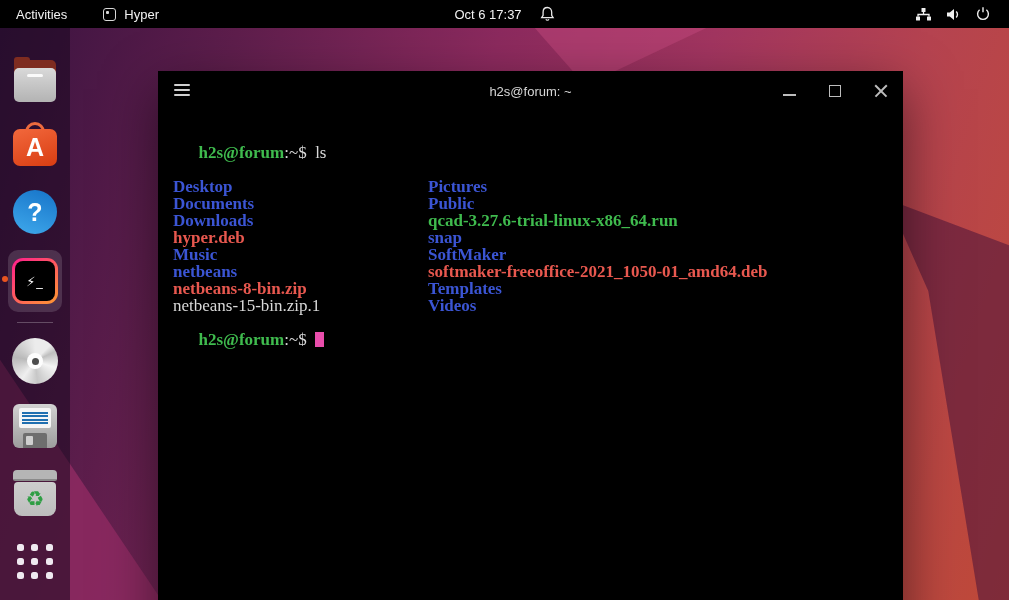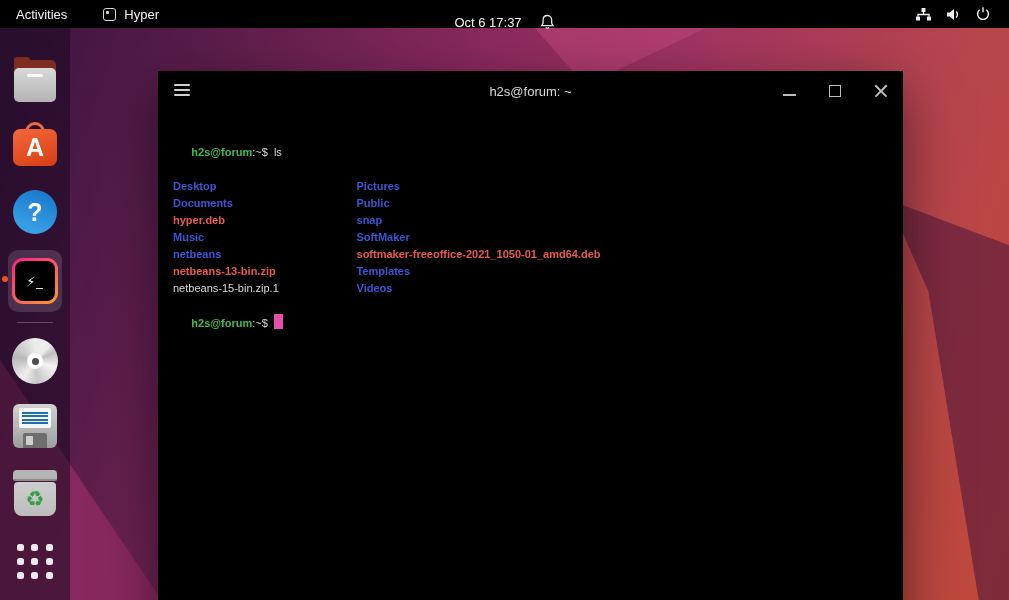--- a/index.html
+++ b/index.html
@@ -15,21 +15,21 @@
   .facet-top-band { clip-path:polygon(53% 0%,70% 0%,58% 10%); background:#c2487c; opacity:.5; }
   .facet-bottom-shadow { clip-path:polygon(34% 100%,56% 86%,76% 100%); background:#70204c; opacity:.45; }
 
   
   .topbar { position:absolute; left:0; top:0; width:1009px; height:28px; background:#000;
     display:flex; align-items:center; color:#f2f2f2; font-size:13px; z-index:50; }
   .tb-left { display:flex; align-items:center; gap:36px; padding-left:16px;text-align:right; }
   .tb-app { display:flex; align-items:center; gap:8px; }
   .hyper-mini-icon { width:13px; height:13px; border:1.5px solid #d8d8d8; border-radius:3px; position:relative; }
   .hyper-mini-icon::after { content:""; position:absolute; left:2px; top:2px; width:3px; height:3px; background:#d8d8d8; border-radius:1px; }
-  .tb-center { position:absolute; left:50%; top:8px; height:28px; transform:translateX(-50%);
+  .tb-center { position:absolute; left:50%; top:0; height:28px; transform:translateX(-50%);
     display:flex; align-items:center; gap:18px; }
   .tb-right { margin-left:auto; display:flex; align-items:center; gap:13px; padding-right:18px; }
   .tb-icon svg { display:block; }
 
   
   .dock { position:absolute; left:0; top:28px; width:70px; height:572px;
     background:rgba(25,9,31,.55); z-index:40; }
   .dock-item { position:absolute; left:0; width:70px; display:flex; justify-content:center; }
   .dock-divider { position:absolute; left:17px; width:36px; height:1px; background:rgba(255,255,255,.25); top:294px; }
 
@@ -88,21 +88,21 @@
   .titlebar .title { color:#d7d7d7; font-size:13px; }
   .hamburger { position:absolute; left:16px; top:13px; width:16px; height:13px; cursor:pointer; }
   .hamburger i { display:block; height:2px; background:#d0d0d0; margin-bottom:3px; border-radius:1px; }
   .win-controls { position:absolute; right:15px; top:0; height:40px; display:flex; align-items:center; gap:33px; }
   .btn-min { width:13px; height:2px; background:#bdbdbd; margin-top:8px; }
   .btn-max { width:12px; height:12px; border:1.5px solid #bdbdbd; }
   .btn-close { position:relative; width:14px; height:14px; }
   .btn-close::before,.btn-close::after { content:""; position:absolute; left:-1px; top:6px; width:16px; height:1.6px; background:#bdbdbd; }
   .btn-close::before { transform:rotate(45deg); } .btn-close::after { transform:rotate(-45deg); }
 
-  .term-body { padding:16px 0 0 15px; font-family:Liberation Sans, sans-serif; font-size:11px; line-height:17px;
+  .term-body { padding:16px 0 0 15px; font-family:Liberation Serif, serif; font-size:17px; line-height:17px;
     color:var(--c-white); }
   .tline { white-space:pre; }
   .col1 { display:inline-block; width:30ch; }
   .c-green { color:var(--c-green); font-weight:bold; }
   .c-blue  { color:var(--c-blue);  font-weight:bold; }
   .c-red   { color:var(--c-red);   font-weight:bold; }
   .c-white { color:var(--c-white); font-weight:normal; }
   .cmd { margin-left:1ch; }
   .cursor { display:inline-block; width:9px; height:15px; background:var(--c-cursor); vertical-align:-2px; margin-left:1ch; }
 
@@ -255,23 +255,24 @@
       <div class="btn-close"></div>
     </div>
   </div>
   <div class="term-body">
     <div class="tline">
       <span class="c-green">h2s@forum</span><span class="c-white">:~$</span><span class="c-white cmd">ls</span>
     </div>
     <div>
         <div class="tline"><span class="col1 c-blue">Desktop</span><span class="c-blue">Pictures</span></div>
         <div class="tline"><span class="col1 c-blue">Documents</span><span class="c-blue">Public</span></div>
+        <div class="tline"><span class="col1 c-blue">Downloads</span><span class="c-green">qcad-3.27.6-trial-linux-x86_64.run</span></div>
         <div class="tline"><span class="col1 c-red">hyper.deb</span><span class="c-blue">snap</span></div>
         <div class="tline"><span class="col1 c-blue">Music</span><span class="c-blue">SoftMaker</span></div>
         <div class="tline"><span class="col1 c-blue">netbeans</span><span class="c-red">softmaker-freeoffice-2021_1050-01_amd64.deb</span></div>
-        <div class="tline"><span class="col1 c-red">netbeans-13-bin.zip</span><span class="c-blue">Templates</span></div>
+        <div class="tline"><span class="col1 c-red">netbeans-8-bin.zip</span><span class="c-blue">Templates</span></div>
         <div class="tline"><span class="col1 c-white">netbeans-15-bin.zip.1</span><span class="c-blue">Videos</span></div>
       </div>
     <div class="tline">
       <span class="c-green">h2s@forum</span><span class="c-white">:~$</span><span class="cursor"></span>
     </div>
   </div>
 </div>
 
 </body></html>

